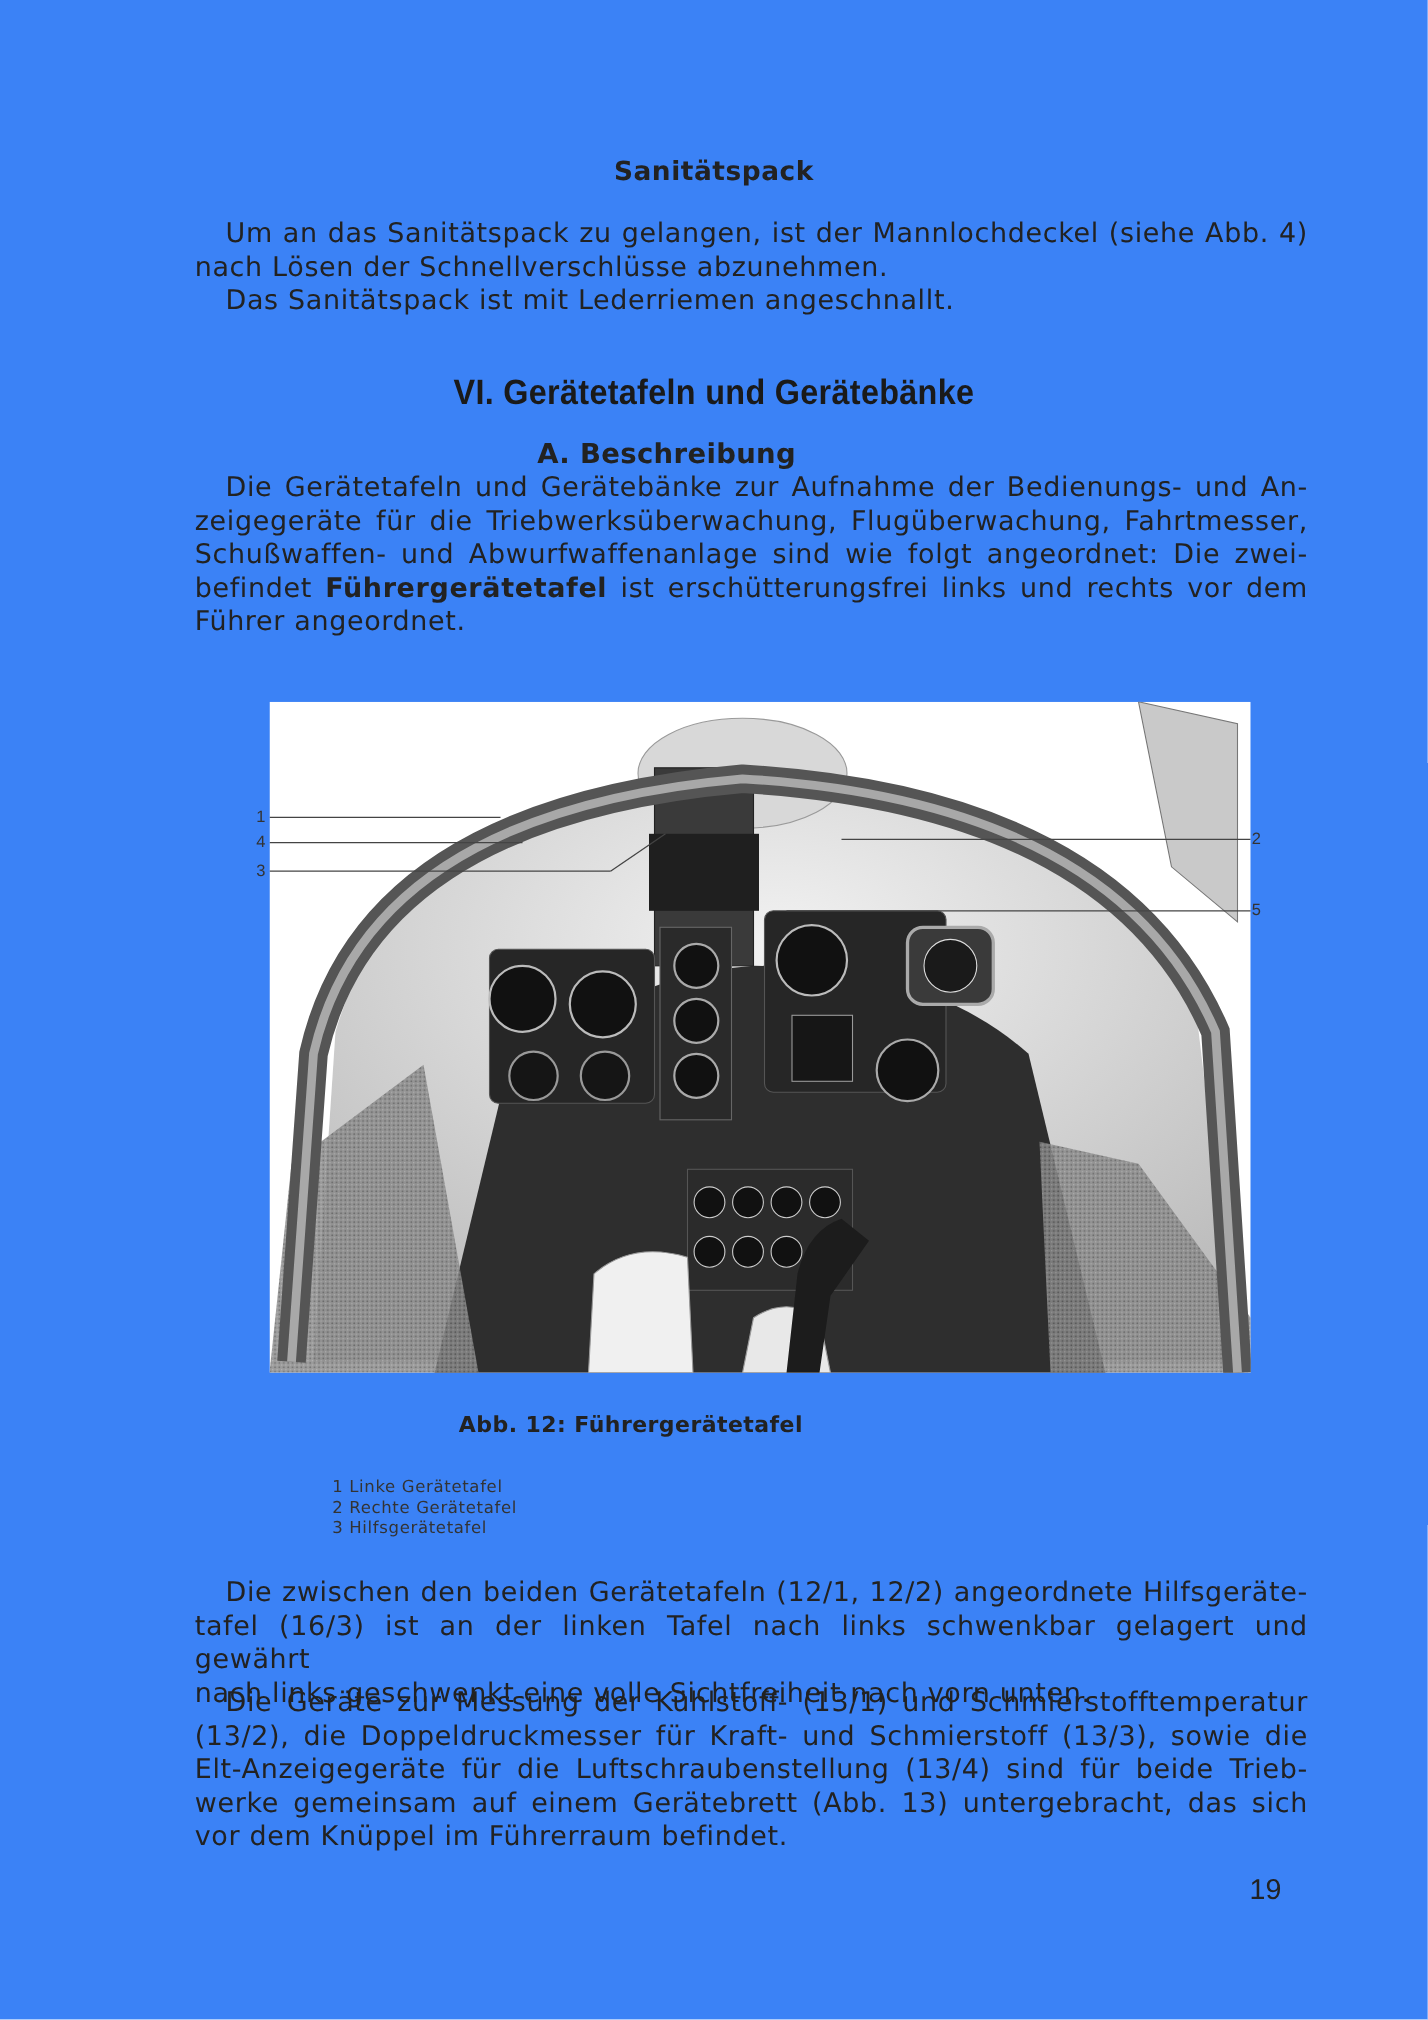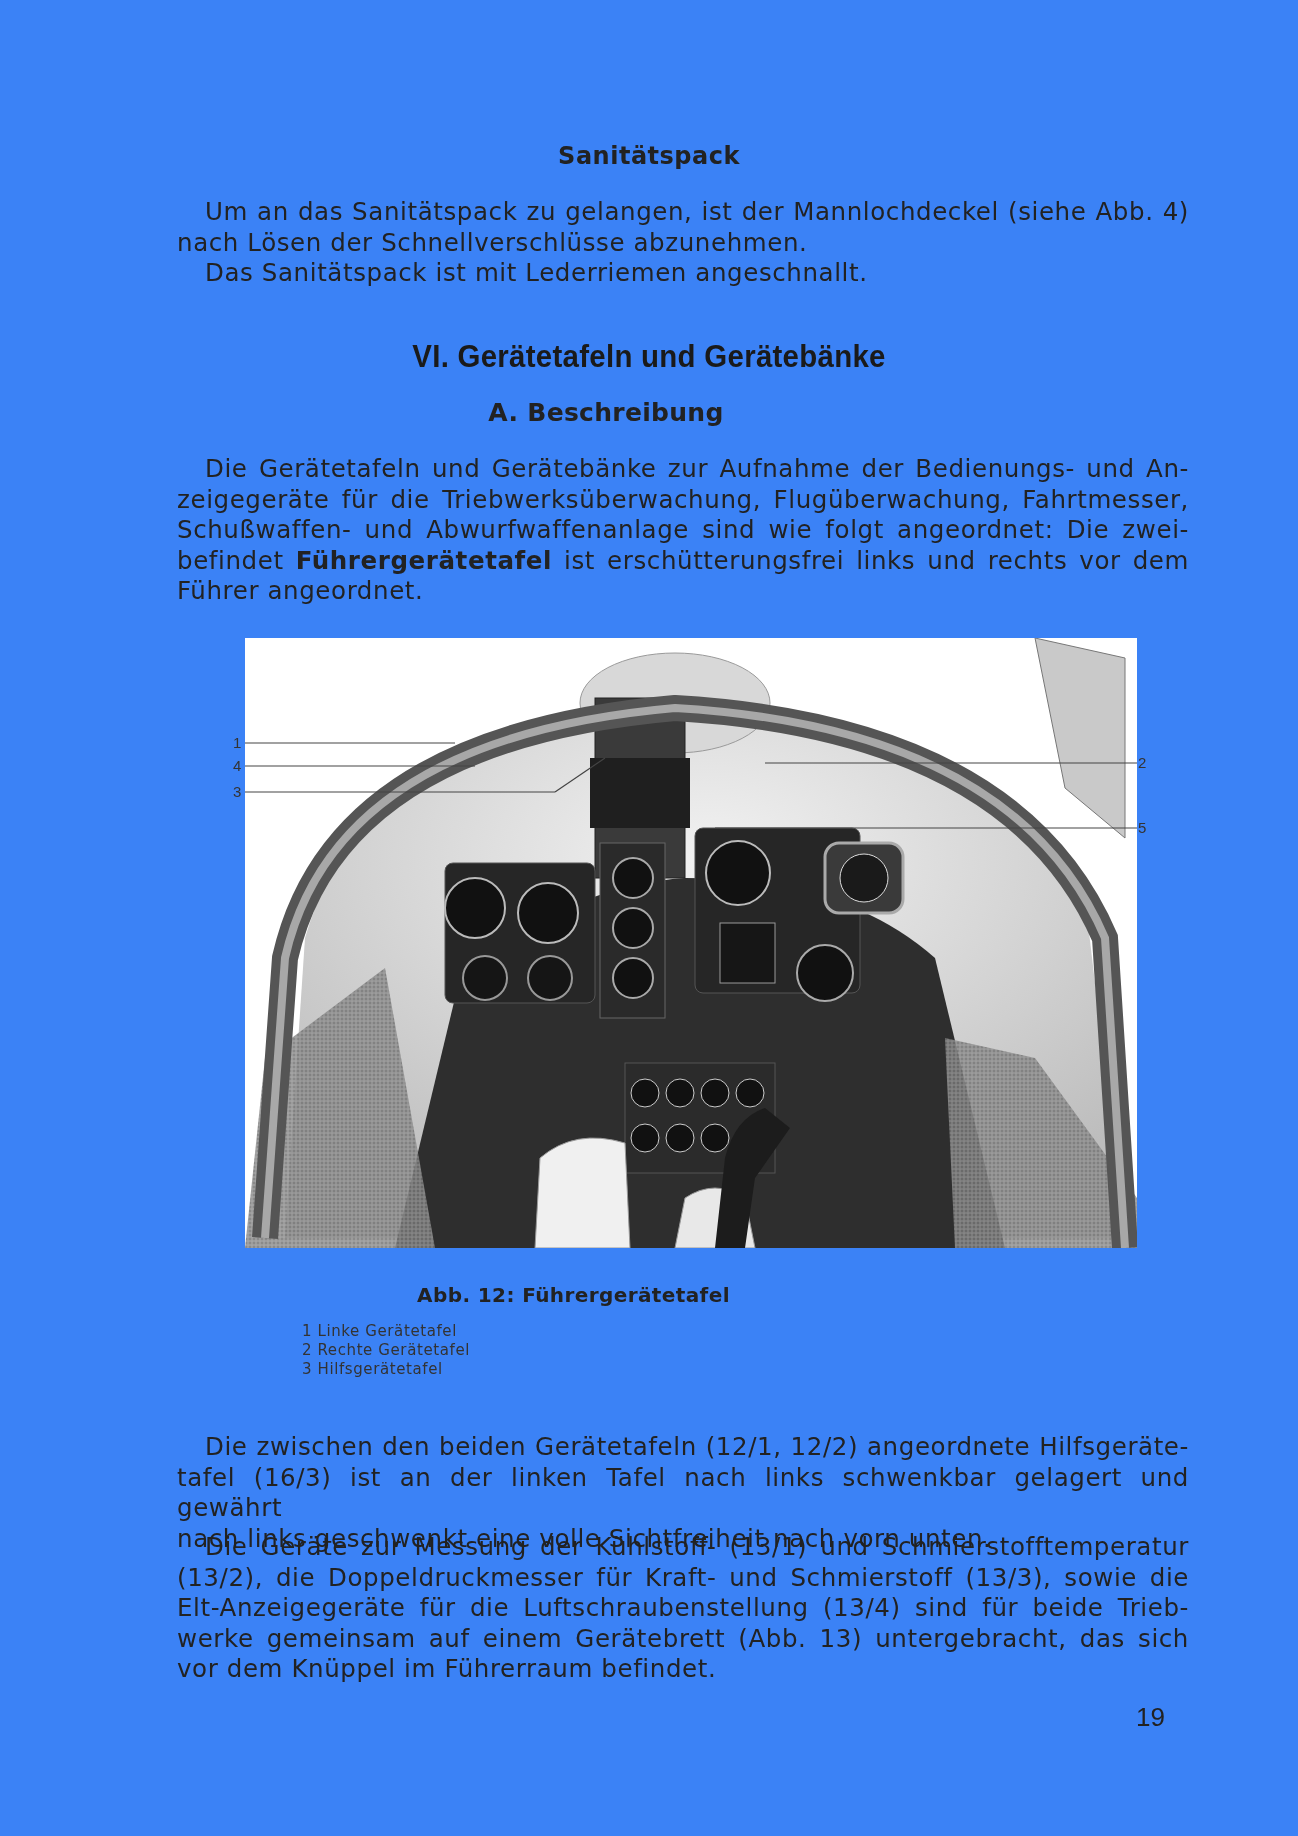--- a/index.html
+++ b/index.html
@@ -12,29 +12,29 @@
           text-align: justify; text-align-last: left; letter-spacing: 0.6px; color: #222; margin: 12px; }
   .para .indent { display: inline-block; width: 28px; }
   .para .line { display: block; text-align: justify; text-align-last: justify; }
   .para .line.last { text-align-last: left; }
   .p1 { top: 185px; }
   .h-chapter { position: absolute; left: 0; width: 1298px; text-align: center; top: 338px;
                font-family: "Liberation Sans", sans-serif; font-size: 32px; font-weight: bold;
                letter-spacing: 0.3px; color: #1a1a1a; transform: scaleX(0.92); }
   .h-sub { position: absolute; left: 0; width: 1212px; text-align: center; top: 398px;
            font-size: 25px; font-weight: bold; color: #222; letter-spacing: 0.3px; }
-  .p2 { top: 442px; }
+  .p2 { top: 416px; }
   .p2 b { font-weight: bold; }
   .figure { position: absolute; left: 245px; top: 638px; width: 892px; height: 610px; }
   .figure svg { display: block; }
   .callout-label { position: absolute; font-size: 15px; color: #333; font-family: "Liberation Sans", sans-serif; }
   .caption { position: absolute; left: 0; width: 1147px; text-align: center; top: 1283px;
              font-size: 20px; font-weight: bold; color: #222; letter-spacing: 0.4px; }
   .legend { position: absolute; top: 1322px; font-size: 15px; line-height: 19px; color: #333; letter-spacing: 0.6px; }
-  .legend.col1 { left: 302px; }
+  .legend.col1 { left: 302px; margin-top: 20px; }
   .legend.col2 { left: 686px; }
   .legend div { white-space: nowrap; }
   .p3 { top: 1420px; }
   .p4 { top: 1520px; }
   .pagenum { position: absolute; left: 1136px; top: 1702px; font-size: 26px; color: #222;
              font-family: "Liberation Sans", sans-serif; }
 </style>
 </head>
 <body>
 

